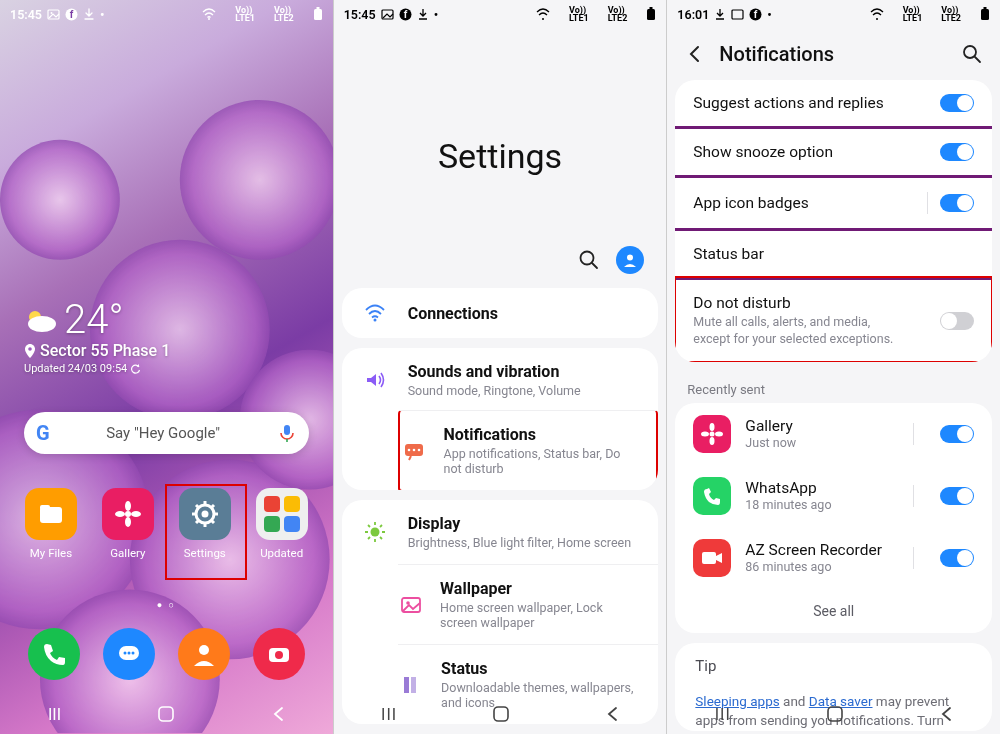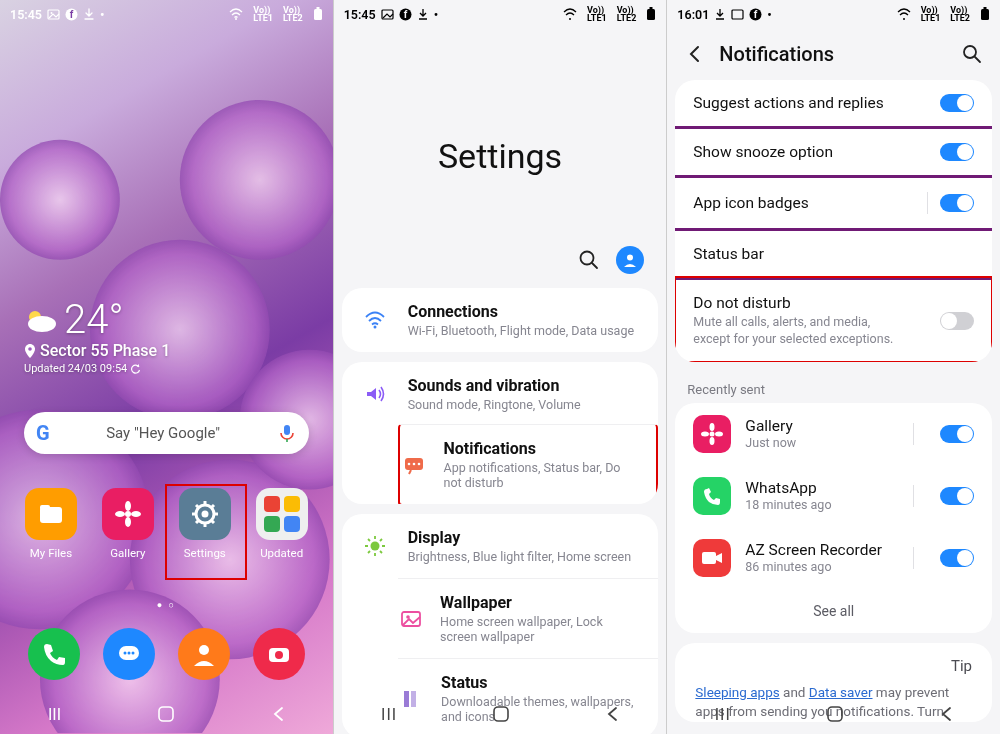--- a/index.html
+++ b/index.html
@@ -3,21 +3,21 @@
 <meta charset="utf-8">
 <style>
   html,body{margin:0;padding:0;font-family:-apple-system,BlinkMacSystemFont,"Segoe UI",Roboto,Arial,sans-serif;color:#111;}
   #stage{width:1000px;height:734px;display:flex;background:#000000;}
   .phone{flex:1;height:734px;position:relative;overflow:hidden;border-right:1px solid #ccc;}
   .phone:last-child{border-right:none;}
 
   
   .status-bar{height:24px;display:flex;align-items:center;justify-content:space-between;padding:2px 10px 0 10px;font-size:12.5px;font-weight:600;}
   .status-left{display:flex;align-items:center;gap:5px;}
-  .status-right{display:flex;align-items:center;gap:10px;font-size:8px;font-weight:700;}
+  .status-right{display:flex;align-items:center;gap:19px;font-size:8px;font-weight:700;}
   .status-right svg,.status-left svg{display:block;}
   .sm{font-size:9px;line-height:8px;}
 
   
   #home{background:linear-gradient(150deg,#d9d2e2 0%,#c9abdc 18%,#a870b7 35%,#7b3ca5 55%,#b05bb6 70%,#d679c9 82%,#efa9d9 100%);color:#fff;}
   #home .status-bar{color:#fff;fill:#fff;}
   .flowers{position:absolute;inset:0;opacity:.9;pointer-events:none;}
   .weather{position:absolute;left:24px;top:296px;text-shadow:0 1px 3px rgba(0,0,0,.3);}
   .weather .temp{font-size:40px;font-weight:300;display:flex;align-items:center;gap:6px;}
   .weather .loc{font-size:16px;font-weight:500;display:flex;align-items:center;gap:4px;margin-top:-2px;}
@@ -69,21 +69,21 @@
   .toggle.off{background:#d0d0d4;}
   .toggle.off::after{left:1px;right:auto;}
   .divline{width:1px;height:22px;background:#e0e0e4;margin-right:12px;}
   .section-label{font-size:13px;color:#7a7a82;padding:10px 20px 6px;}
   .app-row{display:flex;align-items:center;gap:14px;padding:12px 18px;}
   .app-row .aic{width:38px;height:38px;border-radius:10px;display:flex;align-items:center;justify-content:center;flex-shrink:0;}
   .app-row .at1{font-size:15.5px;}
   .app-row .at2{font-size:12.5px;color:#868690;}
   .see-all{text-align:center;padding:14px;color:#5c5c64;font-size:14px;}
   .tip{padding:14px 20px 0;}
-  .tip .tiph{font-size:15px;color:#4b4b52;margin-bottom:8px;text-align:right;}
+  .tip .tiph{font-size:15px;color:#4b4b52;margin-bottom:17px;}
   .tip .tipb{font-size:13.5px;color:#6d6d75;line-height:1.45;}
   .tip .tipb a{color:#2a6ad0;}
   #notif .navbar,#settings .navbar{color:#444;}
 
 </style>
 </head>
 <body>
 
 <div id="stage">
 
@@ -319,21 +319,20 @@
         <div class="card">
           <div class="row">
             <div class="ic">
               <svg width="22" height="22">
                 <path d="M2 8 Q11 -1 20 8 M5 12 Q11 6 17 12 M8 15.5 Q11 13 14 15.5" stroke="#3b82f6" stroke-width="1.8" fill="none"></path>
                 <circle cx="11" cy="18" r="1.5" fill="#3b82f6"></circle>
               </svg>
             </div>
             <div class="txt">
               <div class="t1">Connections</div>
-              <div class="t2">Wi-Fi, Bluetooth, Flight mode, Data usage</div>
             </div>
           </div>
         </div>
         <div class="card">
           <div class="row">
             <div class="ic">
               <svg width="22" height="22">
                 <path d="M3 9 H7 L12 5 V17 L7 13 H3 Z" fill="#8b5cf6"></path>
                 <path d="M15 7 Q18 11 15 15 M17 4 Q22 11 17 18" stroke="#8b5cf6" stroke-width="1.6" fill="none"></path>
               </svg>

